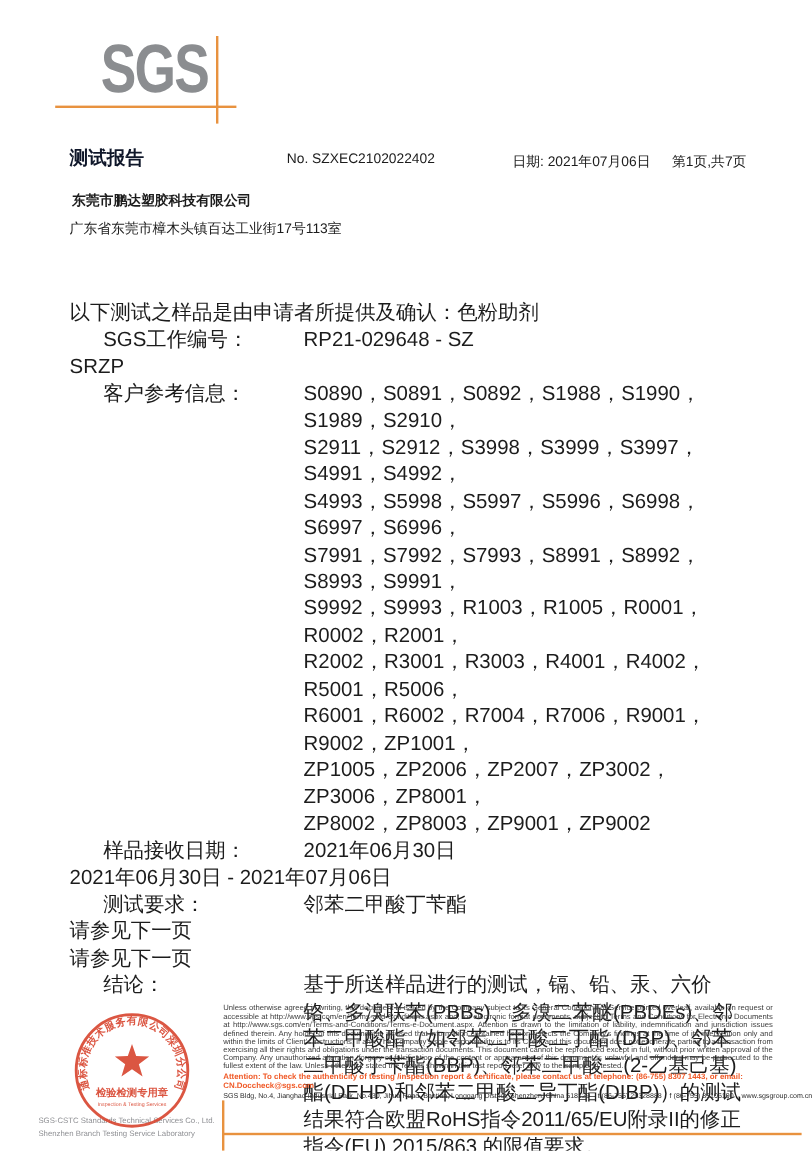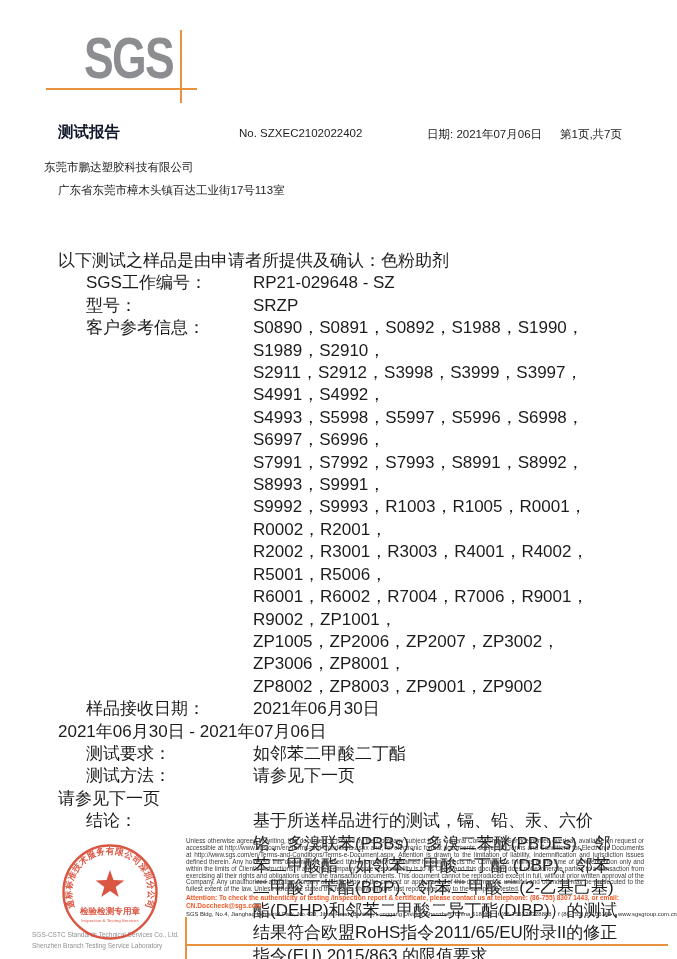--- a/index.html
+++ b/index.html
@@ -19,21 +19,21 @@
     transform:scaleX(.78);transform-origin:left top;
   }
   .logo-hline{left:46px;top:88px;width:151px;height:2px;background:#e8923f;}
   .logo-vline{left:180px;top:30px;width:2px;height:73px;background:#e8923f;}
 
   .report-title{left:58px;top:122px;font-size:15.5px;font-weight:bold;color:#0f172a;}
   .report-no{left:239px;top:127px;font-size:11.5px;}
   .report-date{left:427px;top:127px;font-size:11.5px;}
   .report-page{left:560px;top:127px;font-size:11.5px;}
 
-  .applicant-name{left:44px;top:160px;font-size:11.5px;}
+  .applicant-name{left:60px;top:160px;font-size:11.5px;font-weight:bold;}
   .applicant-address{left:58px;top:183px;font-size:11.5px;}
 
   
   .content{left:58px;top:250px;width:566px;font-size:17px;}
   .intro{line-height:22.4px;}
   .row{display:flex;line-height:22.4px;}
   .row .lbl{width:167px;flex:none;margin-left:28px;}
   .row .val{white-space:pre-line;}
   .row .val.para{white-space:normal;width:404px;}
 
@@ -69,21 +69,20 @@
   <div class="abs applicant-address">广东省东莞市樟木头镇百达工业街17号113室</div>
 
   <div class="abs content">
     <div class="intro">以下测试之样品是由申请者所提供及确认：色粉助剂</div>
 
     <div class="row">
       <span class="lbl">SGS工作编号：</span>
       <span class="val">RP21-029648 - SZ</span>
     </div>
     <div class="row">
-      <span class="lbl">型号：</span>
       <span class="val">SRZP</span>
     </div>
     <div class="row">
       <span class="lbl">客户参考信息：</span>
       <span class="val">S0890，S0891，S0892，S1988，S1990，S1989，S2910，
 S2911，S2912，S3998，S3999，S3997，S4991，S4992，
 S4993，S5998，S5997，S5996，S6998，S6997，S6996，
 S7991，S7992，S7993，S8991，S8992，S8993，S9991，
 S9992，S9993，R1003，R1005，R0001，R0002，R2001，
 R2002，R3001，R3003，R4001，R4002，R5001，R5006，
@@ -93,24 +92,23 @@
     </div>
     <div class="row">
       <span class="lbl">样品接收日期：</span>
       <span class="val">2021年06月30日</span>
     </div>
     <div class="row">
       <span class="val">2021年06月30日 - 2021年07月06日</span>
     </div>
     <div class="row">
       <span class="lbl">测试要求：</span>
-      <span class="val">如邻苯二甲酸二丁酯</span>
+      <span class="val">邻苯二甲酸丁苄酯</span>
     </div>
     <div class="row">
-      <span class="lbl">测试方法：</span>
       <span class="val">请参见下一页</span>
     </div>
     <div class="row">
       <span class="val">请参见下一页</span>
     </div>
     <div class="row">
       <span class="lbl">结论：</span>
       <span class="val para">基于所送样品进行的测试，镉、铅、汞、六价铬、多溴联苯(PBBs)、多溴二苯醚(PBDEs)、邻苯二甲酸酯（如邻苯二甲酸二丁酯 (DBP)、邻苯二甲酸丁苄酯(BBP)、邻苯二甲酸二(2-乙基己基)酯(DEHP)和邻苯二甲酸二异丁酯(DIBP)）的测试结果符合欧盟RoHS指令2011/65/EU附录II的修正指令(EU) 2015/863 的限值要求。</span>
     </div>
   </div>

